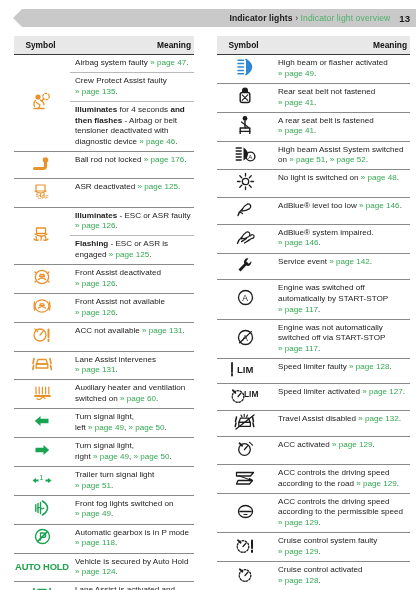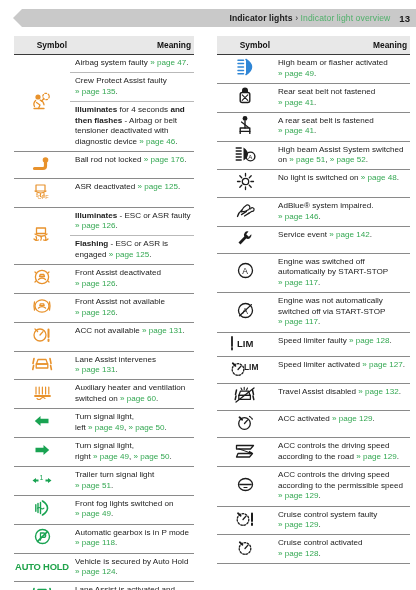--- a/index.html
+++ b/index.html
@@ -81,21 +81,21 @@
 
   table.sym thead th {
     background: #e8e8e8;
     font-size: 8.4px;
     font-weight: bold;
     color: #111;
     text-align: right;
     padding: 4px 3px 4px 5px;
     border-bottom: 1.1px solid #3a3a3a;
   }
-  table.sym thead th.sym-h { padding-left: 0; }
+  table.sym thead th.sym-h { text-align: center; padding-left: 0; }
 
   table.sym td {
     vertical-align: top;
     padding: 3px 3px 3.5px 5px;
     font-size: 8.1px;
     line-height: 1.32;
     color: #1c1c1c;
     border-bottom: 0.7px solid #8a8a8a;
   }
   table.sym td.inner { border-bottom: 0.5px solid #b9b9b9; }
@@ -336,20 +336,28 @@
               <td>High beam Assist System switched on <span class="pg">» page 51</span>, <span class="pg">» page 52</span>.</td>
             </tr>
             <tr>
               <td class="symcell" rowspan="1"><span class="ico"><svg width="19" height="19" viewBox="0 0 19 19" fill="none" stroke="#1c1c1c" stroke-width="1.3" stroke-linecap="round" stroke-linejoin="round">
                     <circle cx="9.5" cy="9.5" r="3.2"></circle>
                     <path d="M9.5 1.5 v2.6 M9.5 14.9 v2.6 M1.5 9.5 h2.6 M14.9 9.5 h2.6 M3.8 3.8 l1.9 1.9 M13.3 13.3 l1.9 1.9 M15.2 3.8 l-1.9 1.9 M5.7 13.3 l-1.9 1.9"></path>
                   </svg></span></td>
               <td>No light is switched on <span class="pg">» page 48</span>.</td>
             </tr>
             <tr>
+              <td class="symcell" rowspan="1"><span class="ico"><svg width="18" height="18" viewBox="0 0 18 18" fill="none" stroke="#1c1c1c" stroke-width="1.3" stroke-linecap="round" stroke-linejoin="round">
+                    <path d="M2 15.5 q1 -4 4.5 -6.5"></path>
+                    <path d="M5.5 10.5 q2 -4.5 6 -6.5 a2.6 2.6 0 0 1 2.2 4.6 q-3.5 2.2 -8 2.5 z"></path>
+                    <path d="M4.2 12.2 l2.4 1.4" stroke-width="1.1"></path>
+                  </svg></span></td>
+              <td>AdBlue® level too low <span class="pg">» page 146</span>.</td>
+            </tr>
+            <tr>
               <td class="symcell" rowspan="1"><span class="ico"><svg width="19" height="18" viewBox="0 0 19 18" fill="none" stroke="#1c1c1c" stroke-width="1.25" stroke-linecap="round" stroke-linejoin="round">
                     <path d="M1.5 15.5 q1 -4 4.5 -6.5"></path>
                     <path d="M5.2 10.2 q2 -4.2 5.5 -6.2 a2.5 2.5 0 0 1 2.2 4.4 q-3.4 2.2 -7.7 2.4 z"></path>
                     <path d="M5.5 13.6 l5 -3.2 M8.5 15 l4.5 -2.9"></path>
                     <path d="M12.5 12.5 l3.5 -2.2 a1.8 1.8 0 1 0 -1.4 -2.4" stroke-width="1.2"></path>
                   </svg></span></td>
               <td>AdBlue® system impaired. <span class="pg">» page 146</span>.</td>
             </tr>
             <tr>
               <td class="symcell" rowspan="1"><span class="ico"><svg width="18" height="18" viewBox="0 0 18 18" fill="none" stroke="#1c1c1c" stroke-width="1" stroke-linecap="round" stroke-linejoin="round">

